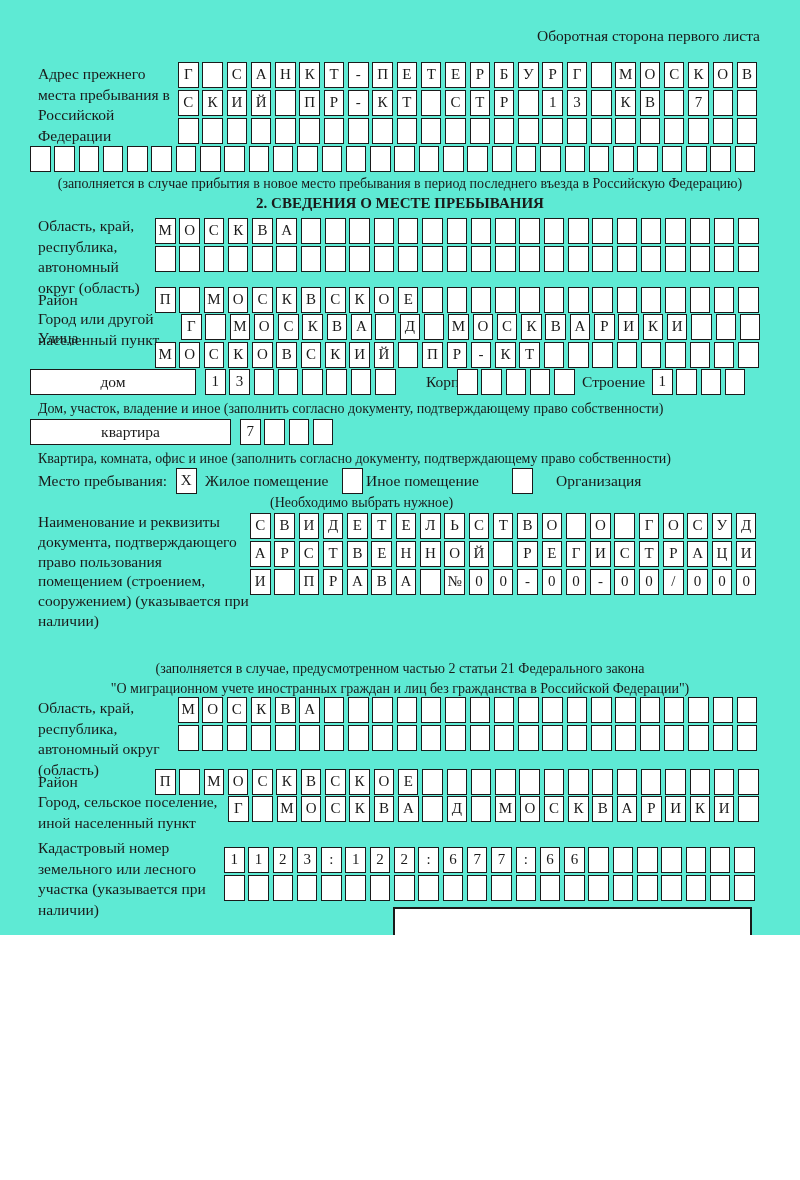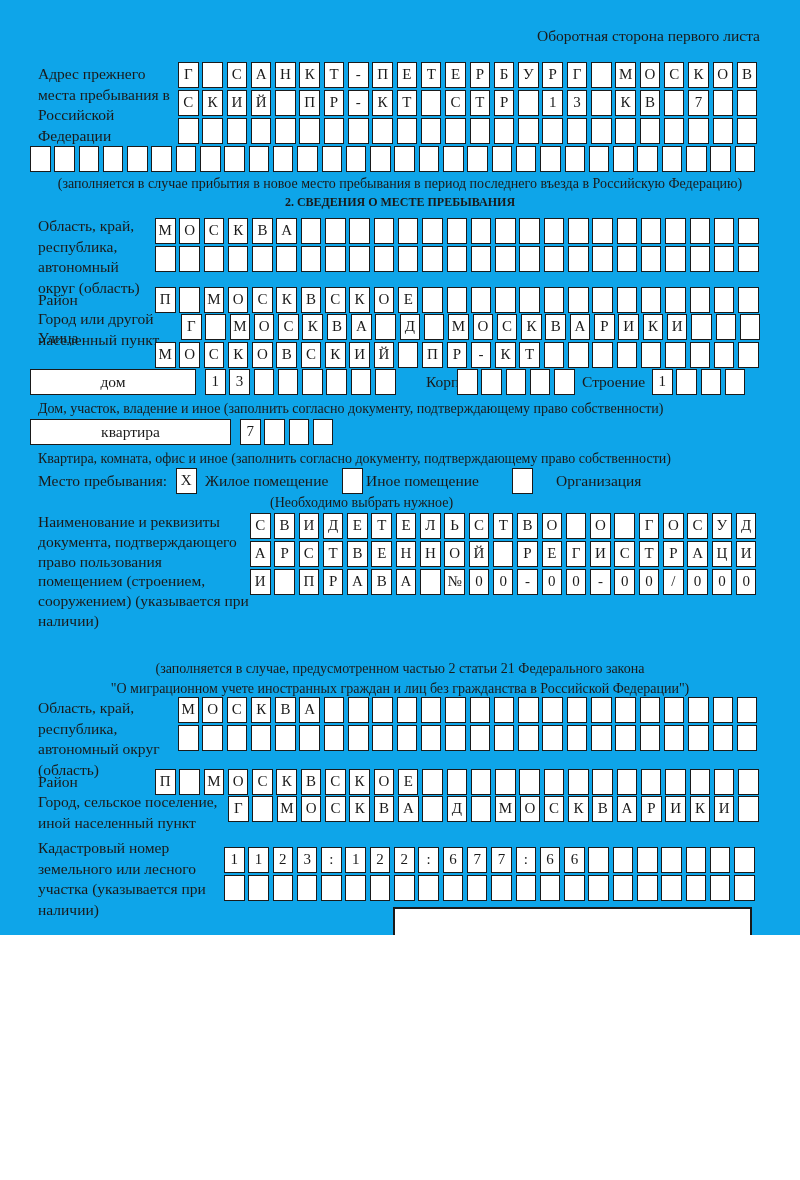--- a/index.html
+++ b/index.html
@@ -1,36 +1,36 @@
 <!DOCTYPE html>
 <html><head>
 <meta charset="utf-8">
 <style>
   html,body { margin:0; padding:0; background:#ffffff; }
   .page {
-    position:relative; width:800px; height:935px; background:#0ea5e9;
+    position:relative; width:800px; height:935px; background:#5eead4;
     font-family:"Liberation Serif", serif; color:#1a1a1a; overflow:hidden;
   }
   .abs { position:absolute; }
   .row { display:flex; }
   .cell {
     box-sizing:border-box; width:20.5px; height:25.5px;
     border:1.7px solid #1a1a1a; margin-right:3.8px; flex:0 0 auto;
     display:flex; align-items:center; justify-content:center;
     font-size:15px; line-height:1; background:#fff;
   }
   .cell:last-child { margin-right:0; }
   .widebox {
     box-sizing:border-box; border:1.7px solid #1a1a1a; height:26px;
     display:flex; align-items:center; justify-content:center;
     font-size:15.5px; background:#fff;
   }
   .label { font-size:15.5px; line-height:1.33; }
   .caption { font-size:14px; line-height:1.35; }
-  .title { font-size:12px; font-weight:bold; }
+  .title { font-size:15px; font-weight:bold; }
   .center { text-align:center; }
   .stampbox { box-sizing:border-box; border:2px solid #1a1a1a; background:#fff; }
 </style>
 </head>
 <body>
 
 <div class="page">
 
   <div class="abs label" style="top:26px; right:40px;">Оборотная сторона первого листа</div>
 

